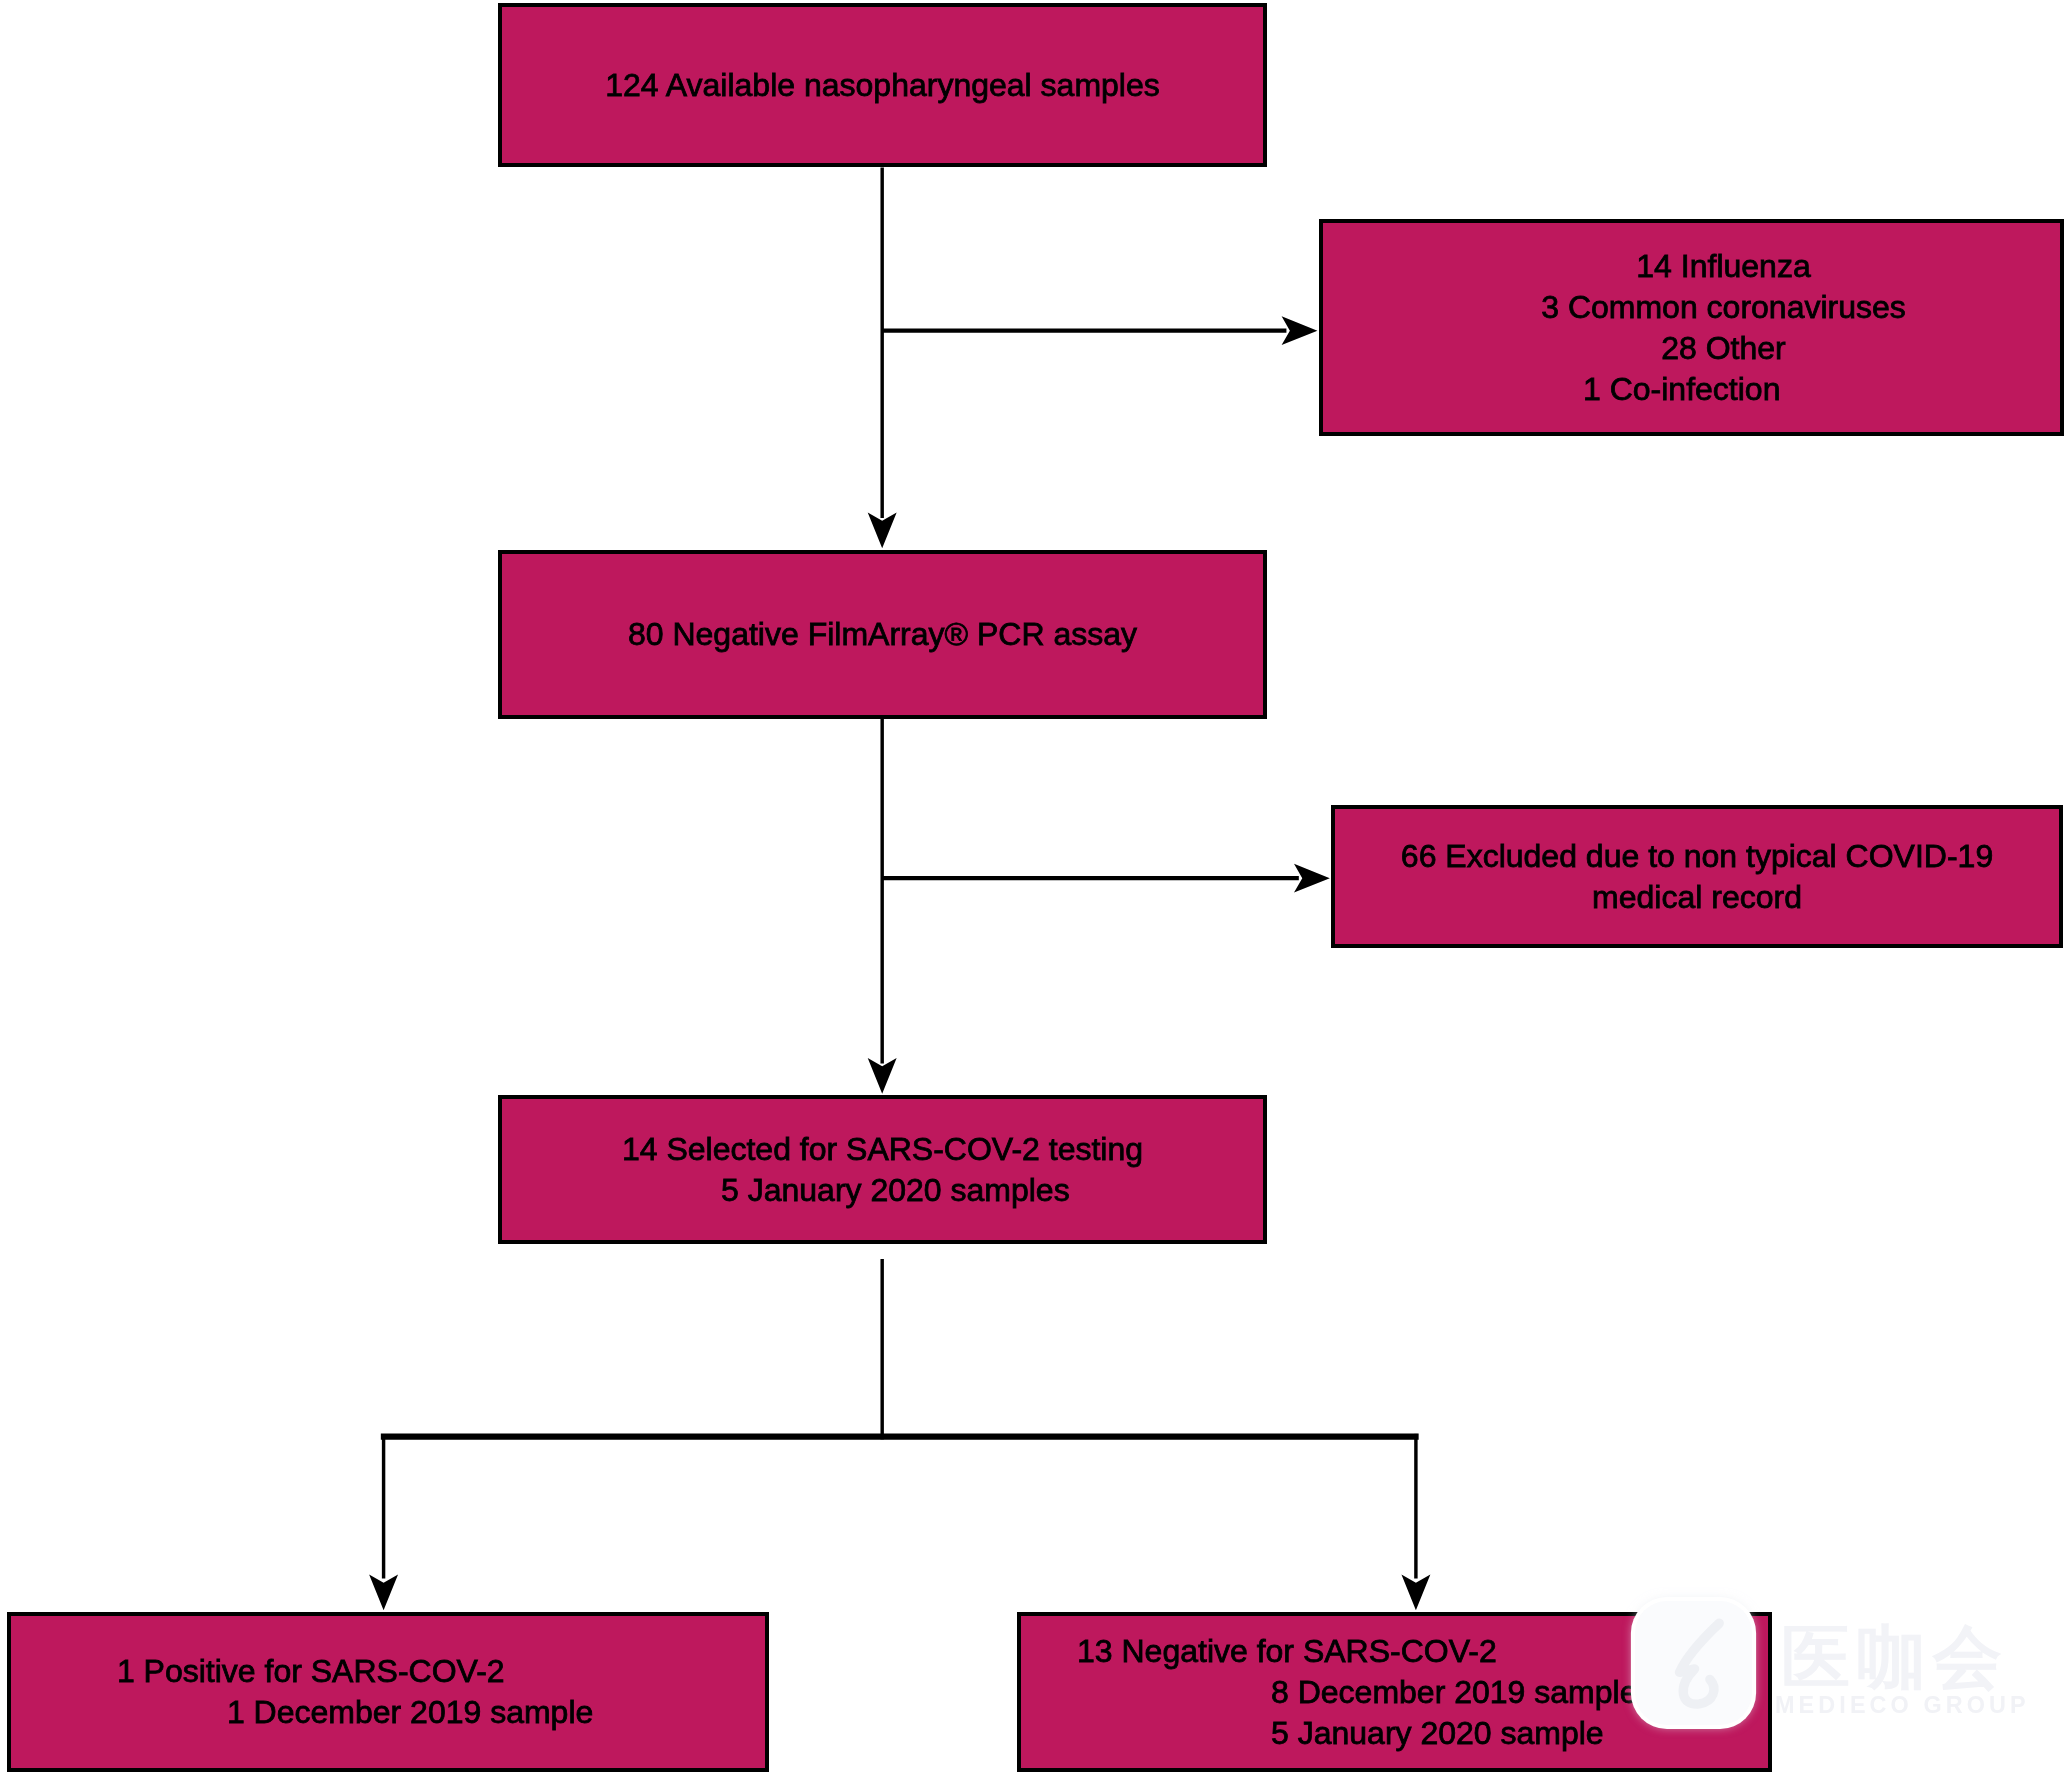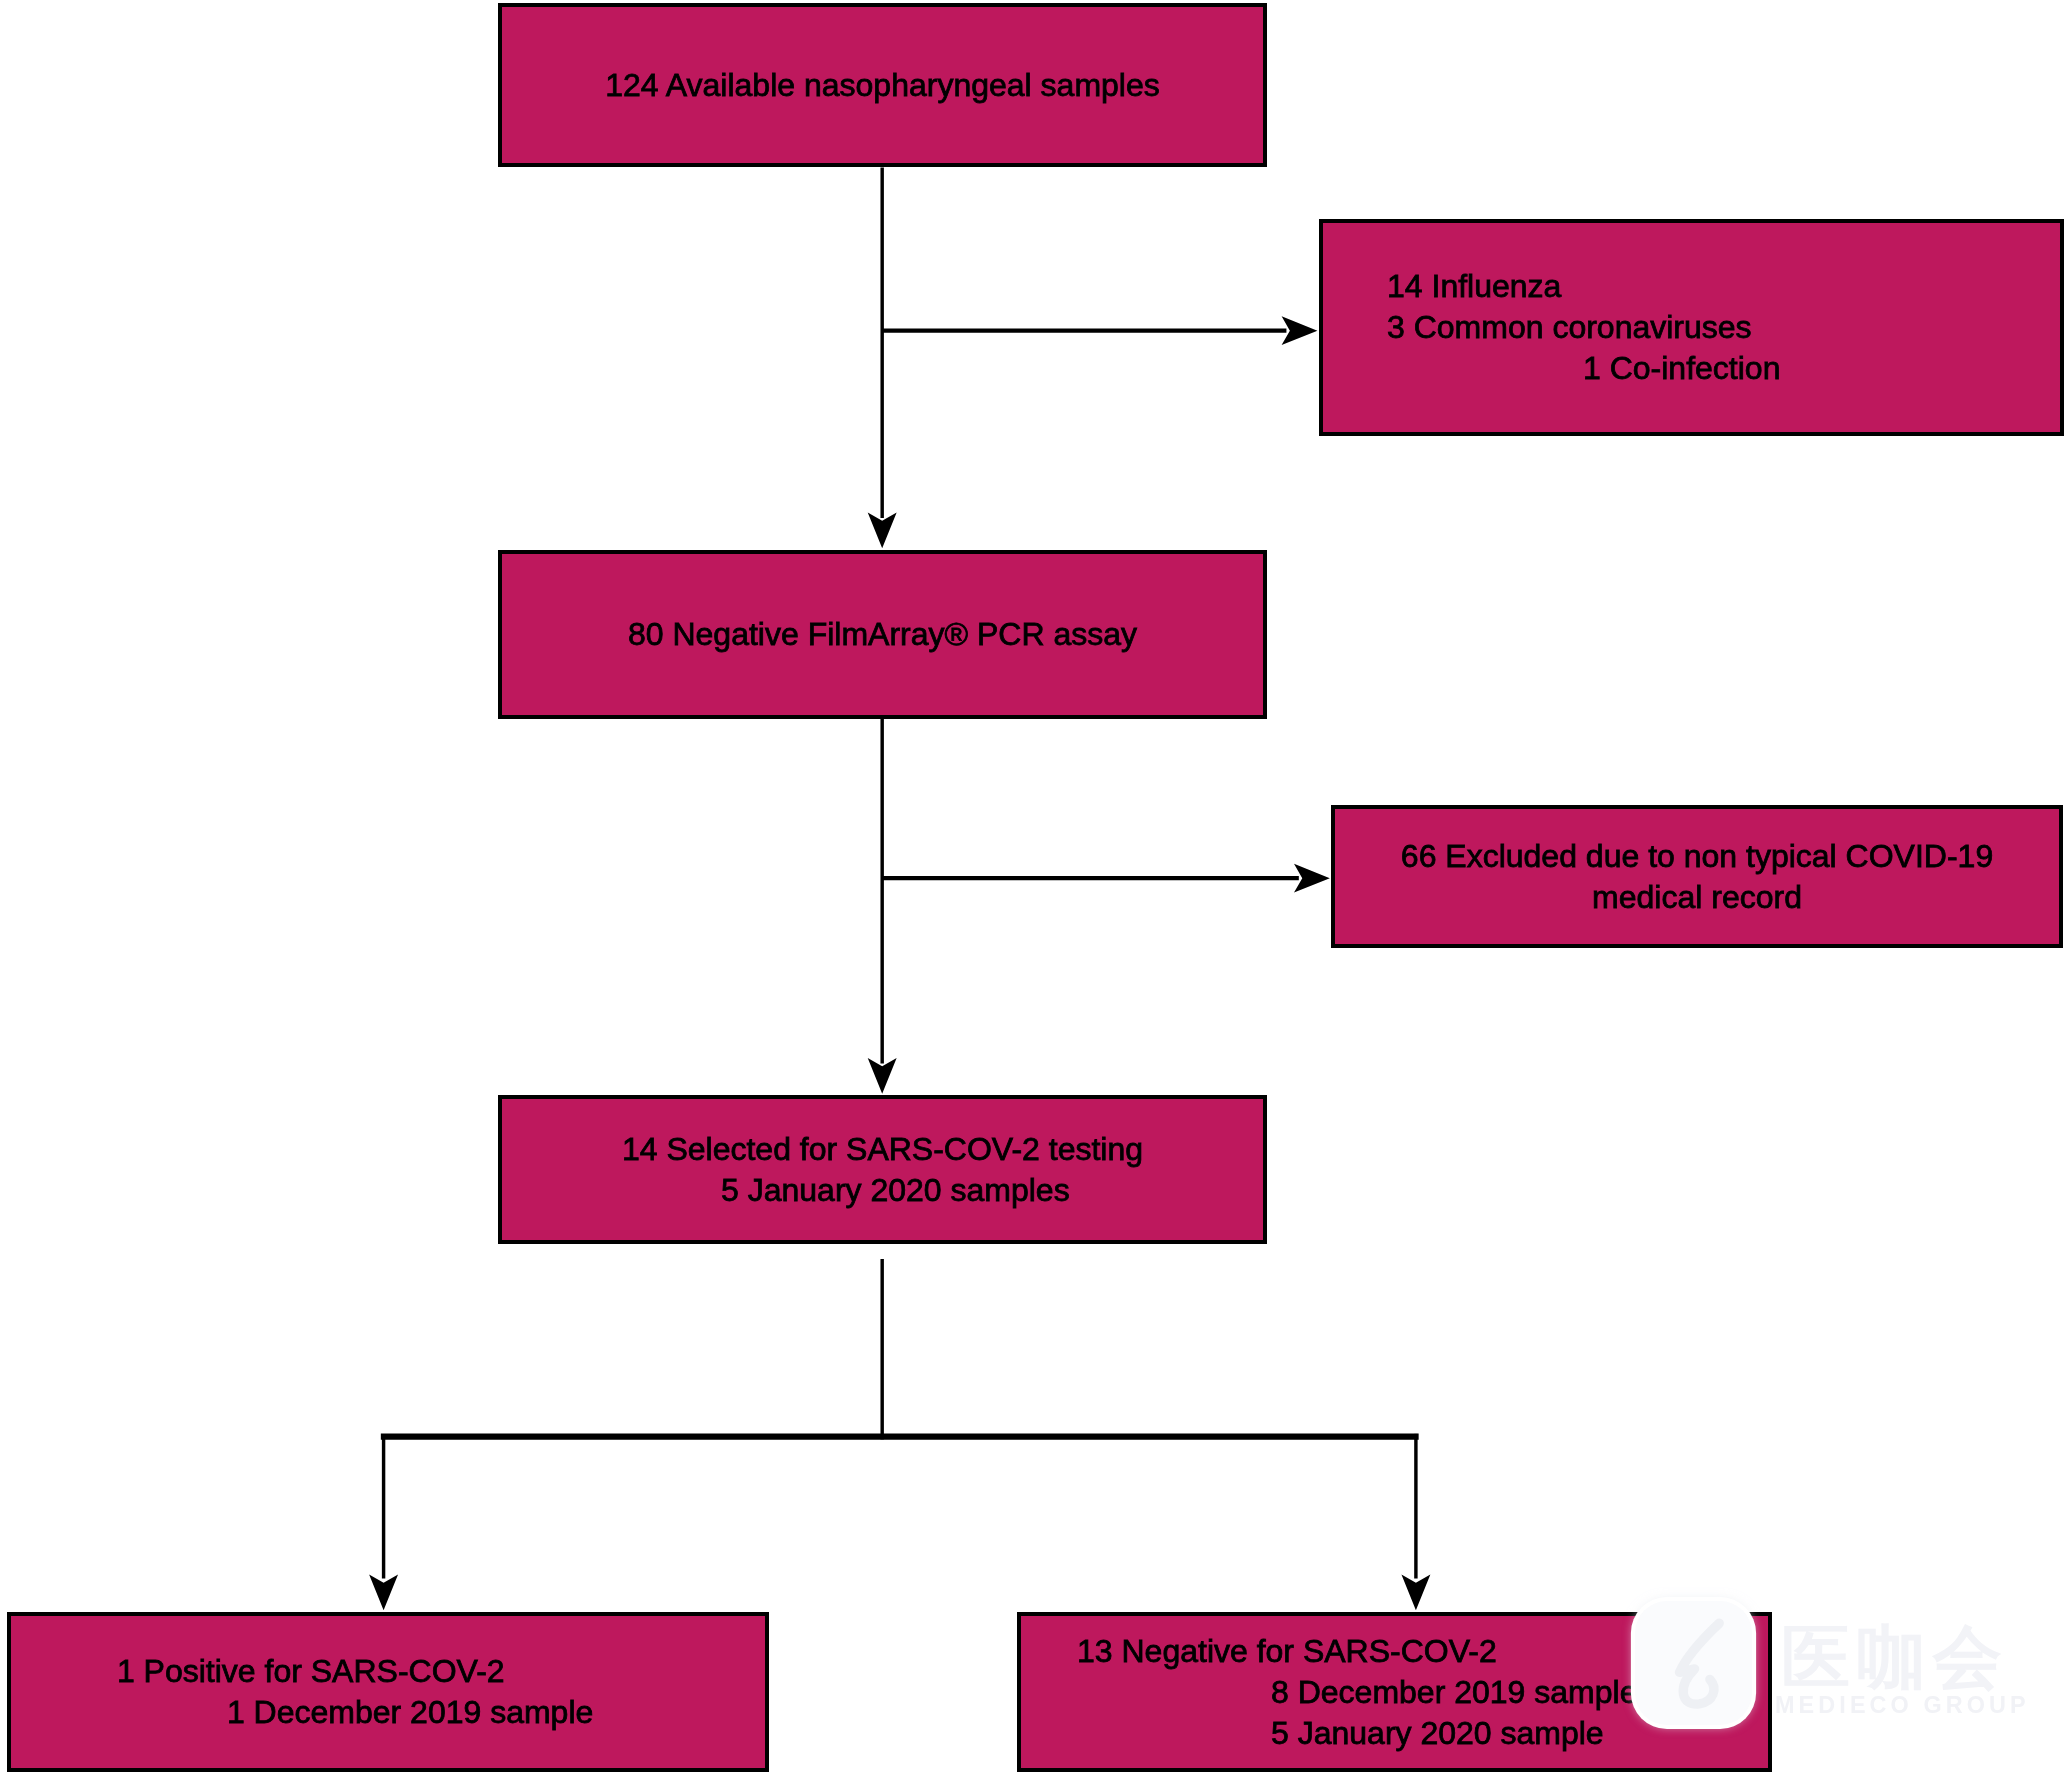--- a/index.html
+++ b/index.html
@@ -51,21 +51,21 @@
   .box-available        { left: 498px;  top: 3.4px;    width: 769px; height: 164px; }
   .box-excluded-filmarray{ left: 1319px; top: 219px;  width: 745px; height: 217px; }
   .box-negative-filmarray{ left: 498px;  top: 550px;  width: 769px; height: 169px; }
   .box-excluded-record  { left: 1331px; top: 805px; width: 732px; height: 143px; }
   .box-selected         { left: 498px;  top: 1095px; width: 769px; height: 149px; }
   .box-positive-result  { left: 6.9px;   top: 1612px; width: 762px; height: 160px; }
   .box-negative-result  { left: 1017px; top: 1612px; width: 755px; height: 160px; }
 
   
   .box-excluded-filmarray .ind0 { padding-left: 41px; }
-  .box-excluded-filmarray .ind1 { padding-left: 64px; }
+  .box-excluded-filmarray .ind1 { padding-left: 64px; text-align: center; }
   .box-excluded-filmarray .ind2 { padding-left: 260px; }
   .box-selected .ind1           { padding-left: 219px; }
   .box-positive-result .ind0    { padding-left: 106px; }
   .box-positive-result .ind1    { padding-left: 216px; }
   .box-negative-result .ind0    { padding-left: 56px; }
   .box-negative-result .ind1    { padding-left: 250px; }
 
   
   .watermark {
     position: absolute;
@@ -131,20 +131,21 @@
     <polygon points="2056,2338 2035,2286 2056,2298 2077,2286"></polygon>
   </svg>
 
   <div class="box box-available">
     <div class="ln center">124 Available nasopharyngeal samples</div>
   </div>
 
   <div class="box box-excluded-filmarray">
     <div class="ln ind1">14 Influenza</div>
     <div class="ln ind1">3 Common coronaviruses</div>
+    <div class="ln ind1">28 Other</div>
     <div class="ln ind2">1 Co-infection</div>
   </div>
 
   <div class="box box-negative-filmarray">
     <div class="ln center">80 Negative FilmArray® PCR assay</div>
   </div>
 
   <div class="box box-excluded-record">
     <div class="ln center">66 Excluded due to non typical COVID-19</div>
     <div class="ln center">medical record</div>

